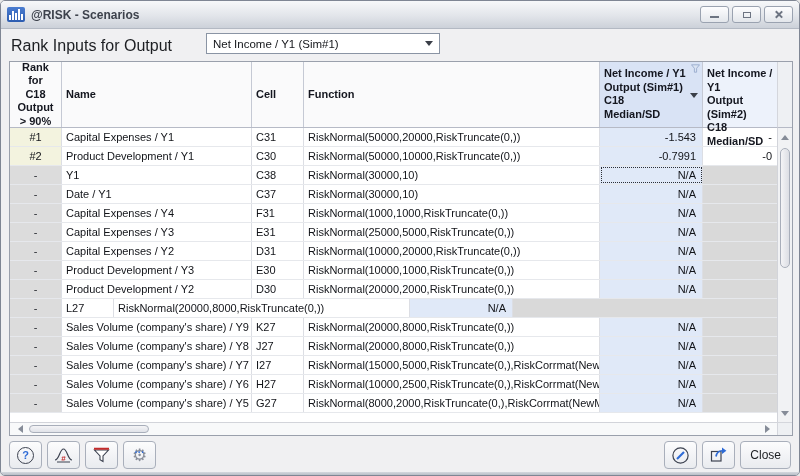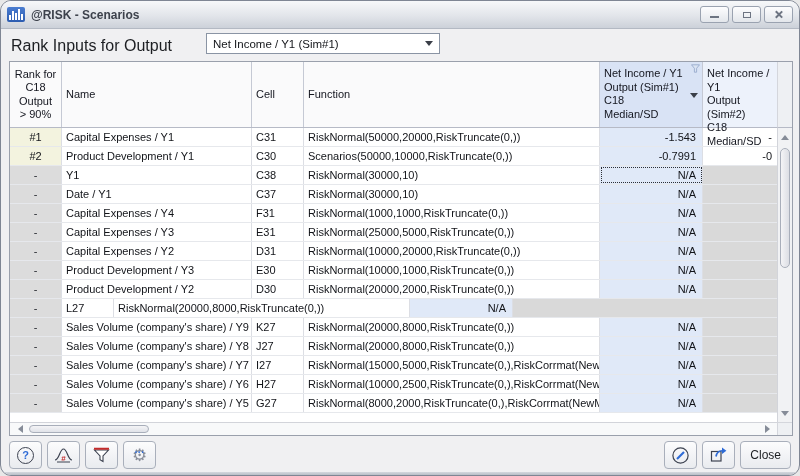--- a/index.html
+++ b/index.html
@@ -1,17 +1,17 @@
 <!DOCTYPE html>
 <html style="--sim1_header_bg: #d9e3f5; --sim2_header_bg: #edf2fb; --sim1_cell_bg: #e0e9f8; --na_gray: #d9d9d9; --rank_highlight: #f3f3df; --rank_gray: #dcdcdc; --accent_blue: #2e6bd6;"><head>
 <meta charset="utf-8">
 <style>
   html,body{margin:0;padding:0;background:#e8e8e8;font-family:"Liberation Sans","DejaVu Sans",sans-serif;}
   .window{position:relative;width:800px;height:476px;box-sizing:border-box;background:#f0f0f2;
-          border:1px solid #7f8694;border-radius:11px;overflow:hidden;}
+          border:1px solid #7f8694;border-radius:5px;overflow:hidden;}
   
   .titlebar{position:absolute;top:0;left:0;right:0;height:28px;box-sizing:border-box;
             display:flex;align-items:center;padding:0 6px;
             background:linear-gradient(#f7f8fa,#e2e5ea 55%,#ccd1d9);border-bottom:1px solid #b3b9c3;}
   .app-icon{width:18px;height:15px;border-radius:2px;background:linear-gradient(#4a7cd0,#2c5cb0);
             display:flex;align-items:flex-end;justify-content:center;gap:1px;padding:2px 2px;box-sizing:border-box;margin-right:6px;}
   .app-icon .bar{width:2px;background:#fff;}
   .title{font-size:12px;font-weight:bold;color:#3d424c;}
   .win-controls{margin-left:auto;display:flex;gap:3px;}
   .win-btn{width:27px;height:15px;border:1px solid #9aa2b0;border-radius:3px;
@@ -25,21 +25,21 @@
   .selector-row{position:absolute;top:28px;left:0;right:0;height:30px;}
   .sel-label{position:absolute;left:10px;top:8px;font-size:16px;color:#1c1e22;}
   .combobox{position:absolute;left:205px;top:4px;width:234px;height:21px;box-sizing:border-box;
             background:#fff;border:1px solid #8a94a4;display:flex;align-items:center;padding:0 6px;cursor:default;}
   .combobox .val{font-size:11.5px;color:#14161a;flex:1;white-space:nowrap;overflow:hidden;}
   .combo-arrow{width:0;height:0;border-left:4px solid transparent;border-right:4px solid transparent;border-top:5px solid #3a3f48;}
   
   .table{position:absolute;left:8px;top:60px;width:784px;height:375px;box-sizing:border-box;
          border:1px solid #9aa0ac;background:#fff;
          display:grid;grid-template-columns:767px 15px;grid-template-rows:66px 1fr 13px;}
-  .thead{display:flex;background:#fafafb;border-bottom:1px solid #b6bac6;}
+  .thead{display:flex;background:#fafafb;border-bottom:1px solid #b6bac6;font-weight:bold;}
   .hcell{box-sizing:border-box;border-right:1px solid #c5c9d4;font-size:11px;color:#14161f;
          white-space:pre-line;line-height:13.5px;display:flex;padding:0 4px;position:relative;}
   .hc-center{align-items:center;justify-content:center;text-align:center;}
   .hc-mid{align-items:center;}
   .hc-top{align-items:flex-start;padding-top:5px;}
   .c-rank{width:52px;} .c-name{width:190px;} .c-cell{width:52px;} .c-func{width:296px;}
   .c-sim1{width:103px;} .c-sim2{flex:1;min-width:0;}
   .h-sim1{background:var(--sim1_header_bg,#d9e3f5);}
   .h-sim2{background:var(--sim2_header_bg,#edf2fb);border-right:none;}
   .funnel-icon{position:absolute;top:2px;right:2px;}
@@ -160,21 +160,21 @@
           <div class="cell name">Capital Expenses / Y1</div>
           <div class="cell cellref">C31</div>
           <div class="cell func">RiskNormal(50000,20000,RiskTruncate(0,))</div>
           <div class="cell sim1">-1.543</div>
           <div class="cell sim2">-</div>
         </div>
         <div class="trow">
           <div class="cell rank hi">#2</div>
           <div class="cell name">Product Development / Y1</div>
           <div class="cell cellref">C30</div>
-          <div class="cell func">Scenarios(50000,10000,RiskTruncate(0,))</div>
+          <div class="cell func">RiskNormal(50000,10000,RiskTruncate(0,))</div>
           <div class="cell sim1">-0.7991</div>
           <div class="cell sim2">-0</div>
         </div>
         <div class="trow">
           <div class="cell rank lo">-</div>
           <div class="cell name">Y1</div>
           <div class="cell cellref">C38</div>
           <div class="cell func">RiskNormal(30000,10)</div>
           <div class="cell sim1 focused">N/A</div>
           <div class="cell sim2 gray"></div>

